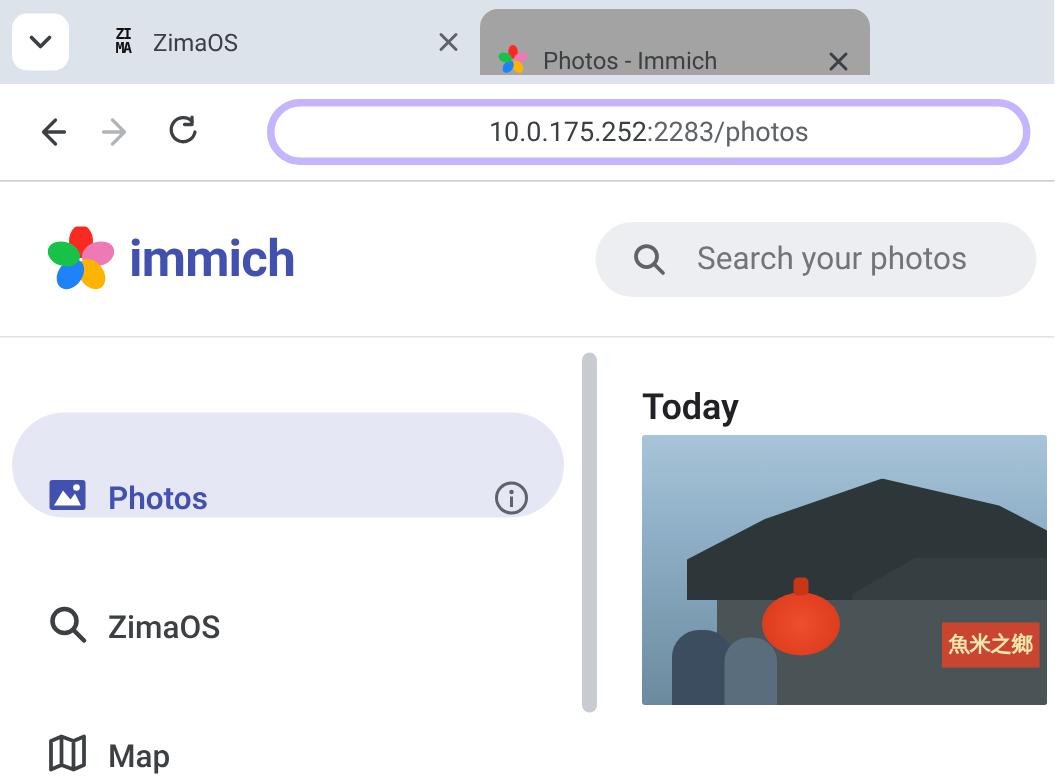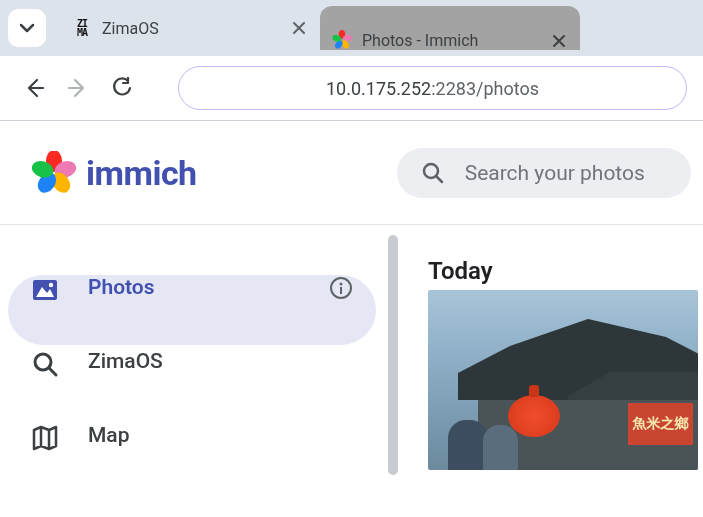--- a/index.html
+++ b/index.html
@@ -95,21 +95,21 @@
       cursor: pointer;
       color: #3c4043;
     }
     .nav-button.disabled {
       color: #b0b4b9;
     }
     .address-bar {
       flex: 1;
       height: 44px;
       background: #fff;
-      border: 1px solid #c4b5fd;
+      border: 5px solid #c4b5fd;
       border-radius: 22px;
       display: flex;
       align-items: center;
       padding: 0 20px;
       margin-left: 30px;
       font-size: 18px;
     }
     .url-host { color: #3c4043; }
     .url-path { color: #5f6368; }
     .app-area {
@@ -170,27 +170,27 @@
       position: absolute;
       right: -6px;
       top: 10px;
       width: 10px;
       height: 240px;
       background: #c8ccd0;
       border-radius: 5px;
     }
     .nav-item {
       display: flex;
-      align-items: flex-start;
+      align-items: flex-end;
       height: 70px;
       padding: 0 22px;
       border-radius: 35px;
-      gap: 28px;
+      gap: 12px;
       cursor: pointer;
-      margin-bottom: 4px;
+      margin-bottom: 16px;
     }
     .nav-item.active {
       background: #e5e8f4;
     }
     .nav-icon {
       width: 30px;
       height: 30px;
       display: flex;
       align-items: center;
       justify-content: center;
@@ -292,21 +292,21 @@
       width: 35px;
       height: 45px;
       background: #5a6d7d;
       border-radius: 16px 16px 0 0;
     }
     .sign {
       position: absolute;
       bottom: 25px;
       right: 5px;
       width: 65px;
-      height: 42px;
+      height: 30px;
       background: #c94530;
       display: flex;
       align-items: center;
       justify-content: center;
       font-size: 14px;
       color: #f5e8b0;
       font-weight: bold;
     }
     svg .petal { transform-origin: 22px 22px; }
   </style>

